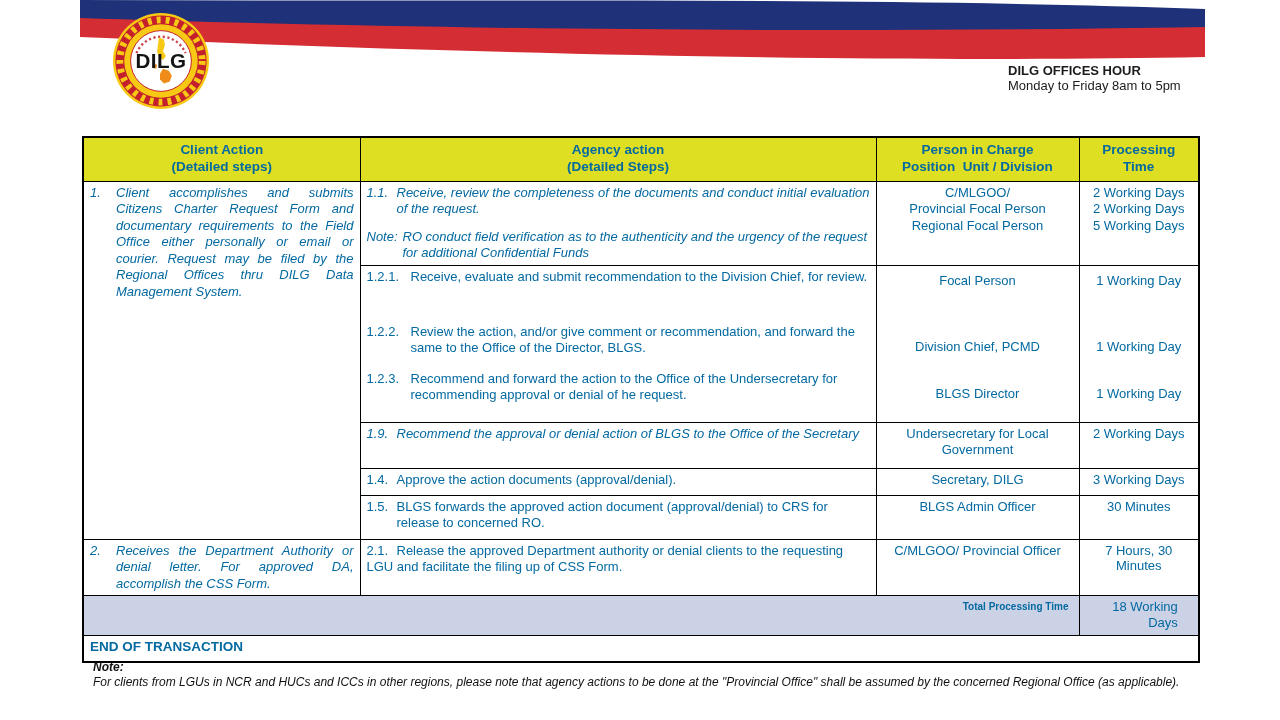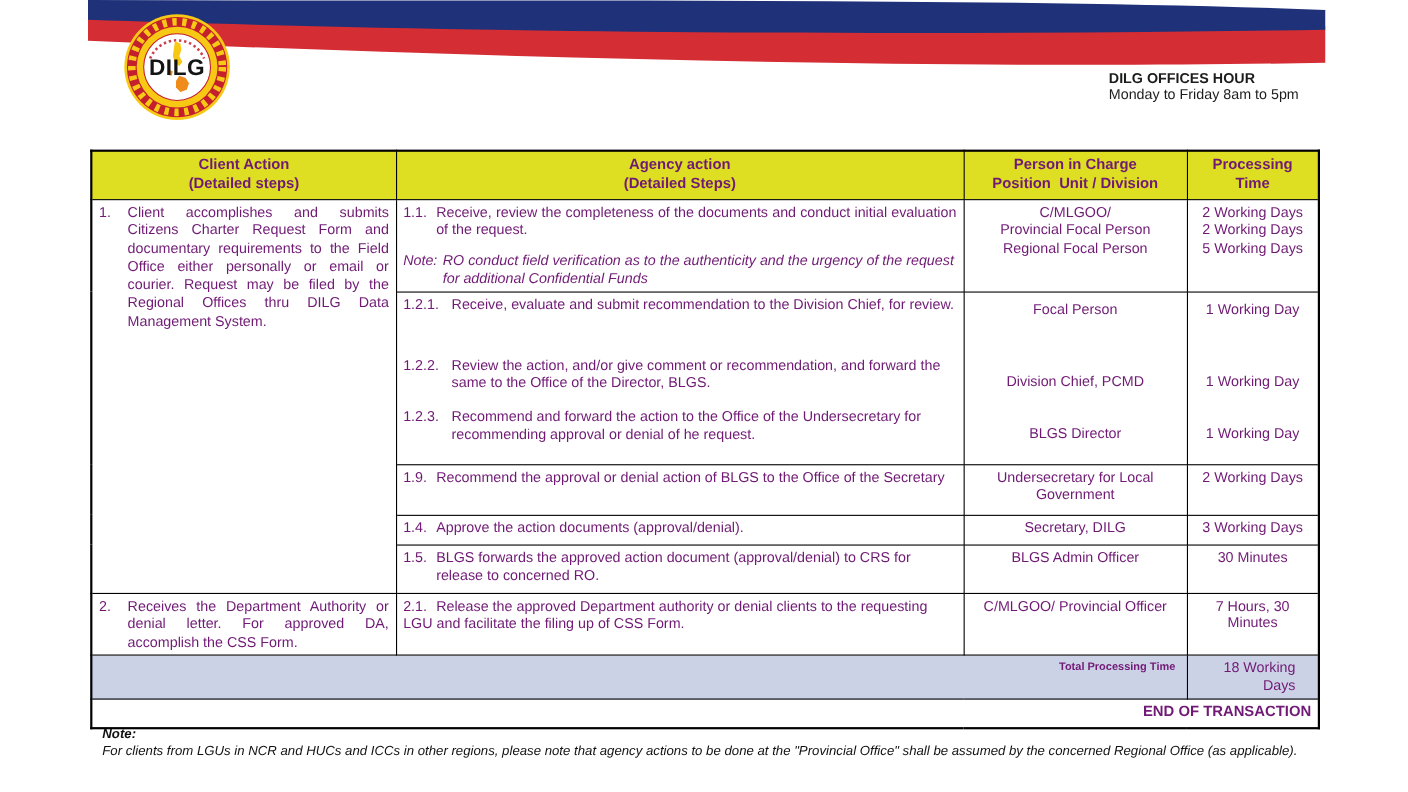--- a/index.html
+++ b/index.html
@@ -27,27 +27,27 @@
   .logo .arc-text{fill:none;stroke:var(--logo-red);stroke-width:2.4;stroke-dasharray:2.2 2.6;opacity:.85;}
   .logo .map-n{fill:var(--logo-yellow);}
   .logo .map-s{fill:#ef8c1a;}
   .logo .dilg-text{font-family:"Liberation Sans",sans-serif;font-weight:bold;font-size:21px;fill:#141414;letter-spacing:.5px;}
   
   .hours{position:absolute;left:1008px;top:63px;width:230px;line-height:15px;font-size:13px;}
   .hours-title{font-weight:bold;}
   
   table.process{
     position:absolute;left:82px;top:136px;width:1116px;
-    border-collapse:collapse;table-layout:fixed;font-size:13px;line-height:16.5px;color:#701a75;
+    border-collapse:collapse;table-layout:fixed;font-size:13px;line-height:16.5px;color:#0369a1;
   }
   table.process td,table.process th{border:1.5px solid #000;vertical-align:top;padding:3px 6px;}
   table.process{border:2px solid #000;}
   th.hdr{background:var(--header-yellow);font-size:13.5px;line-height:17px;font-weight:bold;text-align:center;vertical-align:middle;padding:4px 2px;}
   .th-sub{white-space:pre-wrap;}
-  .jt{text-align:justify;}
+  .jt{text-align:justify;font-style:italic;}
   .hang{position:relative;}
   .h26{padding-left:26px;text-indent:-26px;}
   .h26 .num{display:inline-block;width:26px;text-indent:0;}
   .h30{padding-left:30px;text-indent:-30px;}
   .h30 .num{display:inline-block;width:30px;text-indent:0;}
   .h36{padding-left:36px;text-indent:-36px;}
   .h36 .num{display:inline-block;width:36px;text-indent:0;}
   .h44{padding-left:44px;text-indent:-44px;}
   .h44 .num{display:inline-block;width:44px;text-indent:0;}
   .noindent .num{display:inline-block;width:30px;}
@@ -56,21 +56,21 @@
   td.ctr{text-align:center;margin-top:40px;}
   td.top2{vertical-align:top;padding-top:4px;}
   .g12{display:grid;grid-template-rows:55px 47px 1fr;height:150px;}
   .g12 > div{display:block;}
   .gp > div,.gt > div{display:flex;justify-content:center;align-items:center;text-align:center;}
   .gp > div:first-child,.gt > div:first-child{align-items:flex-start;padding-top:4px;}
   .total-row td{background:var(--total-row-bg);vertical-align:middle;}
   .total-label{text-align:right;font-weight:bold;padding-right:10px !important;font-size:10px;}
   .narrow{width:78px;margin:0 auto;text-align:right;line-height:15.5px;}
   .narrow84{width:92px;margin:0 auto;text-align:center;line-height:15.5px;}
-  td.end-cell{text-align:right;font-weight:bold;vertical-align:middle;font-size:13.5px;padding:3px;}
+  td.end-cell{text-align:left;font-weight:bold;vertical-align:middle;font-size:13.5px;padding:3px;}
   
   .footnote{position:absolute;left:93px;top:660px;width:1112px;font-style:italic;font-size:12px;line-height:14.5px;color:#111;}
   .note-label{font-weight:bold;}
   .note-text{padding-left:38px;text-indent:-38px;}
 </style>
 </head>
 <body>
 
 <div class="page">
 

